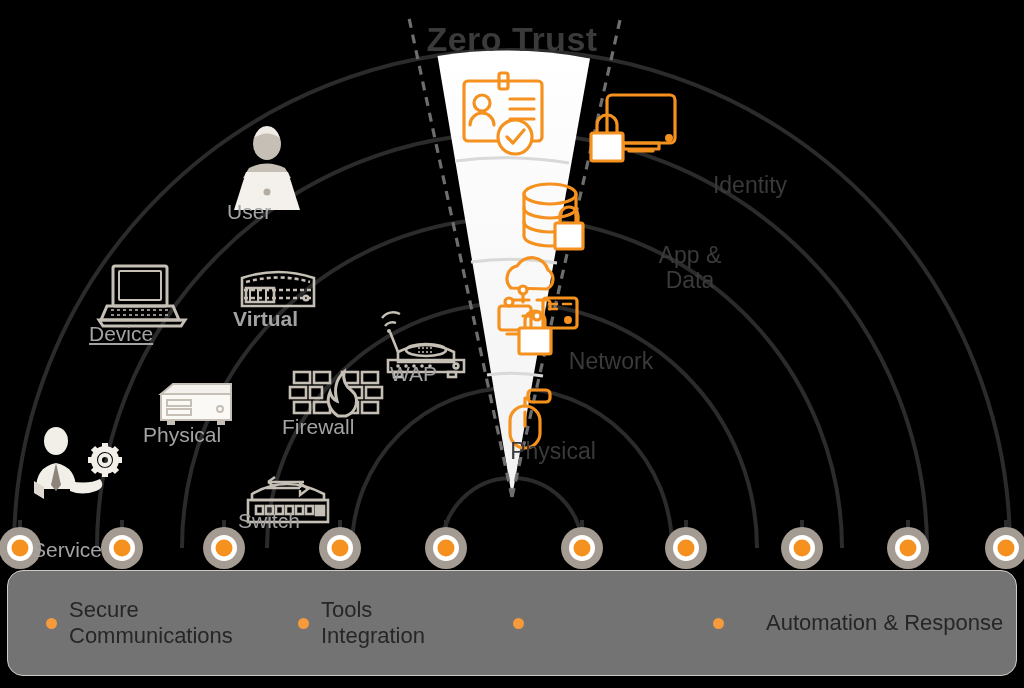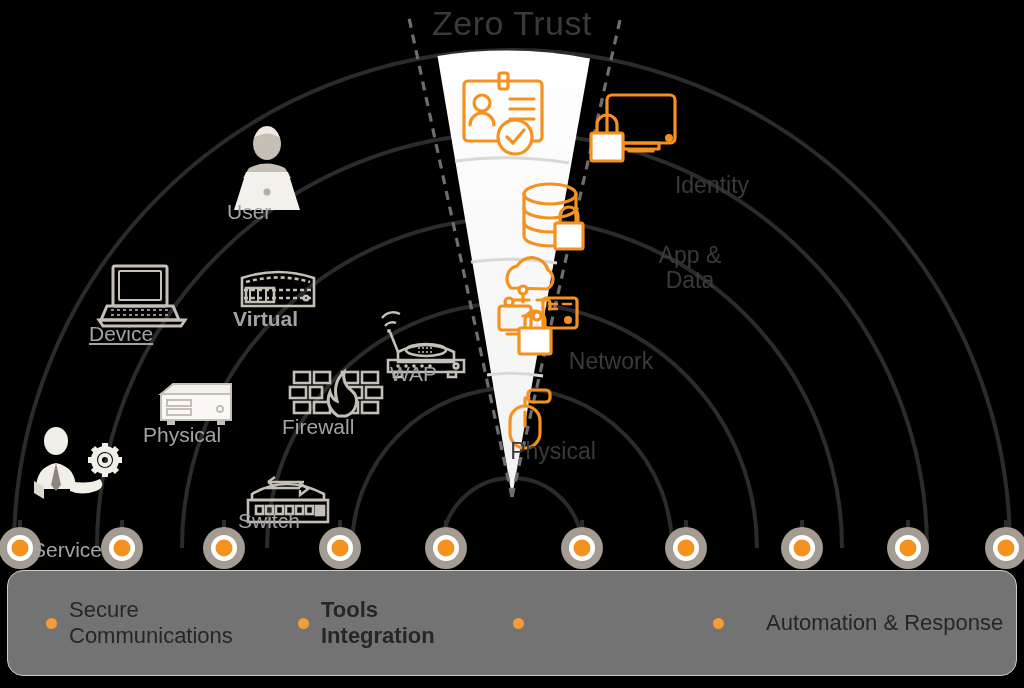--- a/index.html
+++ b/index.html
@@ -3,22 +3,22 @@
 <meta charset="utf-8">
 <style>
   html,body{margin:0;padding:0;background:#000;}
   body{width:1024px;height:688px;overflow:hidden;
        font-family:"Liberation Sans",sans-serif;}
   #stage{position:relative;width:1024px;height:688px;background:#000;}
   svg.layer{position:absolute;left:0;top:0;width:1024px;height:688px;}
 
   .title{
     position:absolute;left:0;top:0;width:1024px;text-align:center;
-    color:#3a3a3a;font-size:34px;font-weight:normal;letter-spacing:.5px;
-    padding-top:4px;
+    color:#3a3a3a;font-size:34px;font-weight:bold;letter-spacing:.5px;
+    padding-top:20px;
   }
   .ring-label{
     position:absolute;color:#3a3a3a;font-size:23px;line-height:25px;
     text-align:center;white-space:pre-line;
   }
   .node-label{
     position:absolute;color:#a3a3a3;font-size:21px;text-align:left;
     white-space:nowrap;
   }
 
@@ -300,42 +300,42 @@
           <rect x="40" y="40" width="7" height="8"></rect>
         <rect x="50" y="40" width="7" height="8"></rect>
           <rect x="60" y="40" width="7" height="8"></rect>
         <rect x="70" y="40" width="8" height="9" fill="#C6BFB6"></rect>
       </g>
     </g>
   </svg>
 
   <div class="title">Zero Trust</div>
 
-  <div class="ring-label" style="left:652px;top:173px;width:120px;text-align:center;">Identity</div>
+  <div class="ring-label" style="left:690px;top:173px;width:120px;text-align:center;">Identity</div>
   <div class="ring-label" style="left:640px;top:243px;width:100px;">App &amp;
 Data</div>
   <div class="ring-label" style="left:551px;top:349px;width:120px;">Network</div>
   <div class="ring-label" style="left:493px;top:439px;width:120px;">Physical</div>
 
   <div class="node-label" style="left:227px;top:200px;width:80px;">User</div>
   <div class="node-label" style="left:89px;top:322px;width:90px;text-decoration:underline;">Device</div>
   <div class="node-label" style="left:233px;top:307px;width:90px;font-weight:bold;">Virtual</div>
   <div class="node-label" style="left:390px;top:362px;width:80px;">WAP</div>
   <div class="node-label" style="left:143px;top:423px;width:100px;">Physical</div>
   <div class="node-label" style="left:282px;top:415px;width:100px;">Firewall</div>
   <div class="node-label" style="left:32px;top:490px;width:100px;margin-top:48px;">Service</div>
   <div class="node-label" style="left:238px;top:509px;width:100px;">Switch</div>
 
   <div class="footer">
     <div class="foot-item" style="width:290px;padding-left:38px;">
       <span class="bullet"></span>
       <span class="foot-text">Secure
 Communications</span>
     </div>
-    <div class="foot-item" style="width:215px;font-weight:bold;">
+    <div class="foot-item" style="width:215px;">
       <span class="bullet"></span>
       <span class="foot-text">Tools
 Integration</span>
     </div>
     <div class="foot-item" style="width:200px;">
       <span class="bullet"></span>
     </div>
     <div class="foot-item" style="flex:1;gap:30px;">
       <span class="bullet"></span>
       <span class="foot-text">Automation &amp; Response</span>

